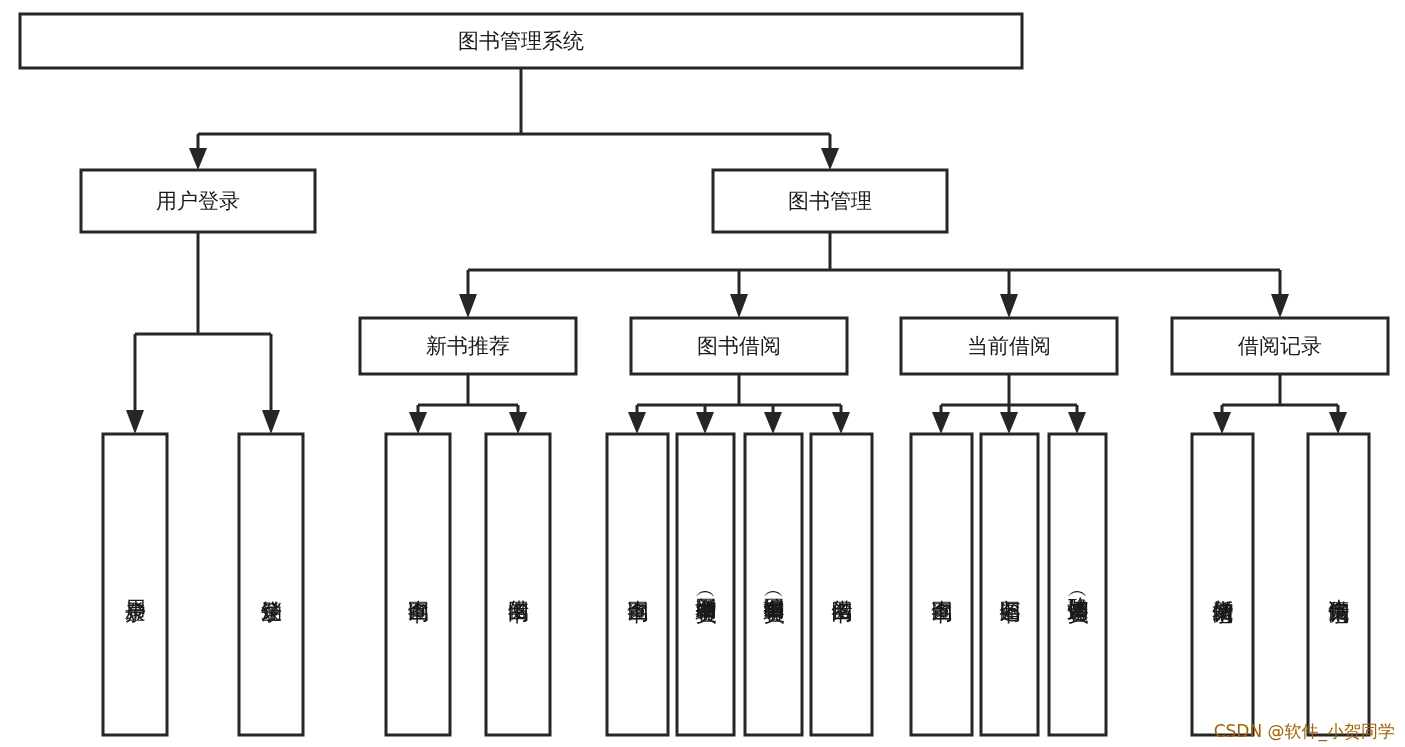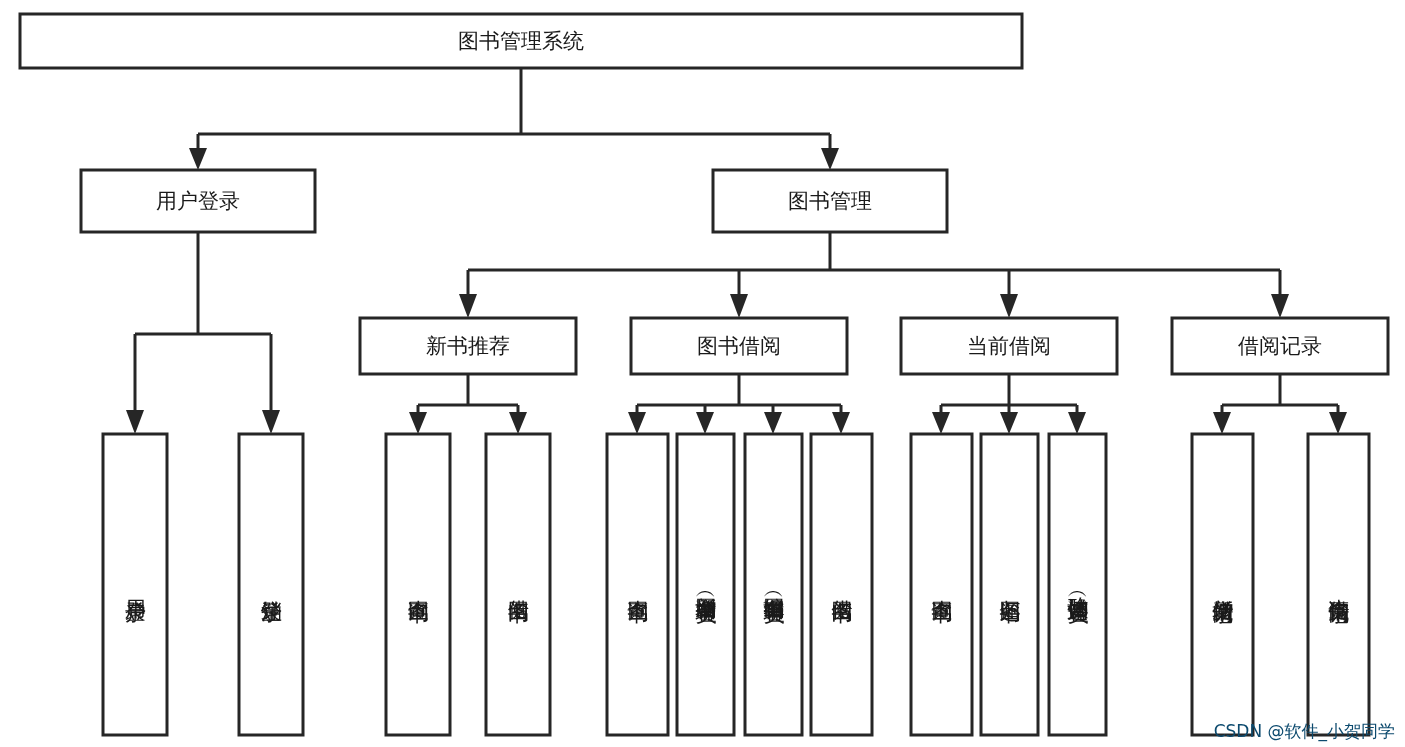--- a/index.html
+++ b/index.html
@@ -66,21 +66,21 @@
     letter-spacing: 1px;
     white-space: nowrap;
     text-align: center;
   }
   .watermark {
     position: absolute;
     right: 10px;
     bottom: 4px;
     font-family: "DejaVu Sans", "Liberation Sans", sans-serif;
     font-size: 17px;
-    color: #0c4a6e;
+    color: #a16207;
     white-space: nowrap;
     pointer-events: none;
   }
 </style>
 </head>
 <body>
 
 <div id="diagram-root">
 
   <svg class="diagram-svg" viewBox="0 0 1405 747" xmlns="http://www.w3.org/2000/svg">

